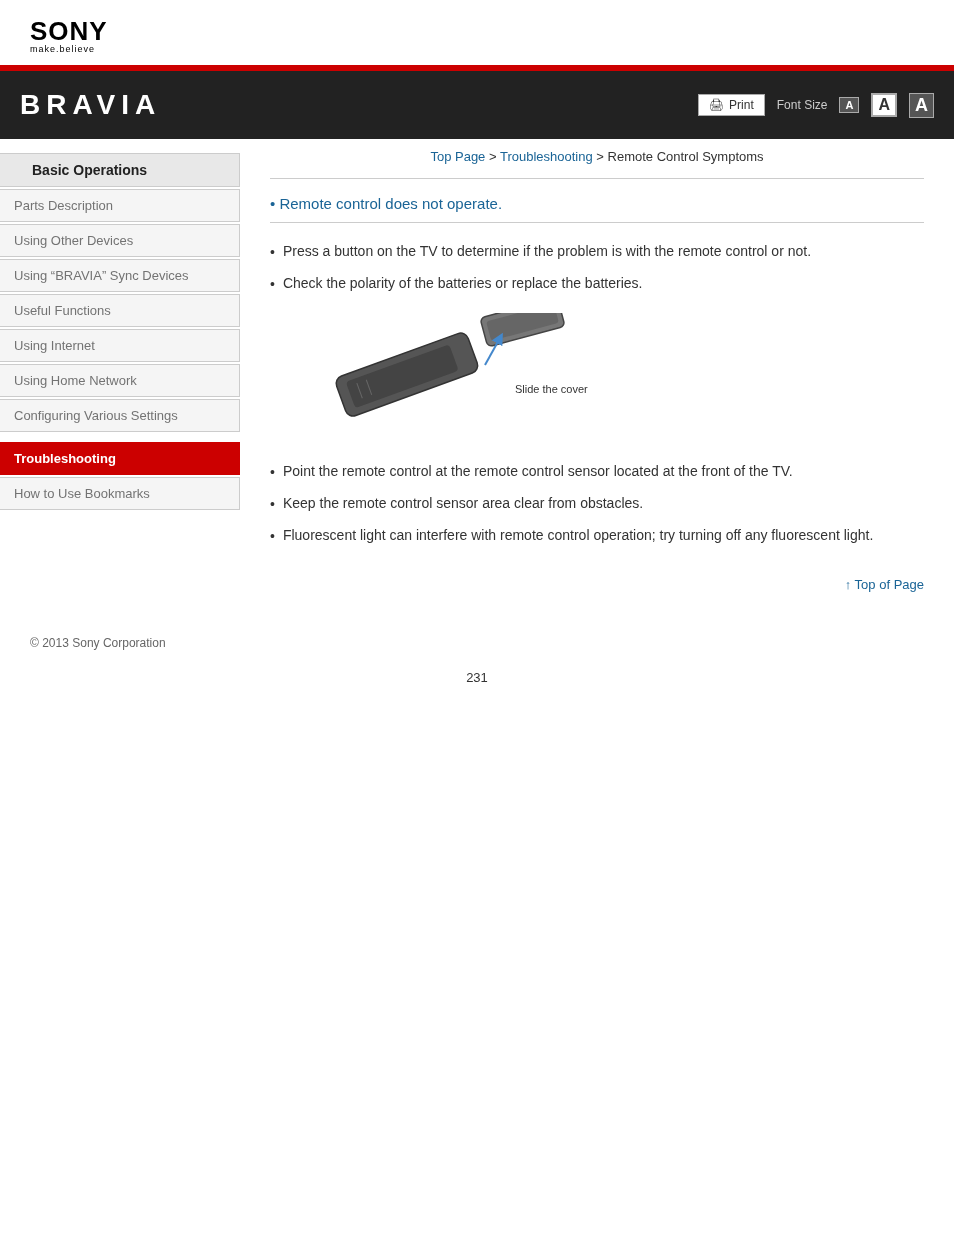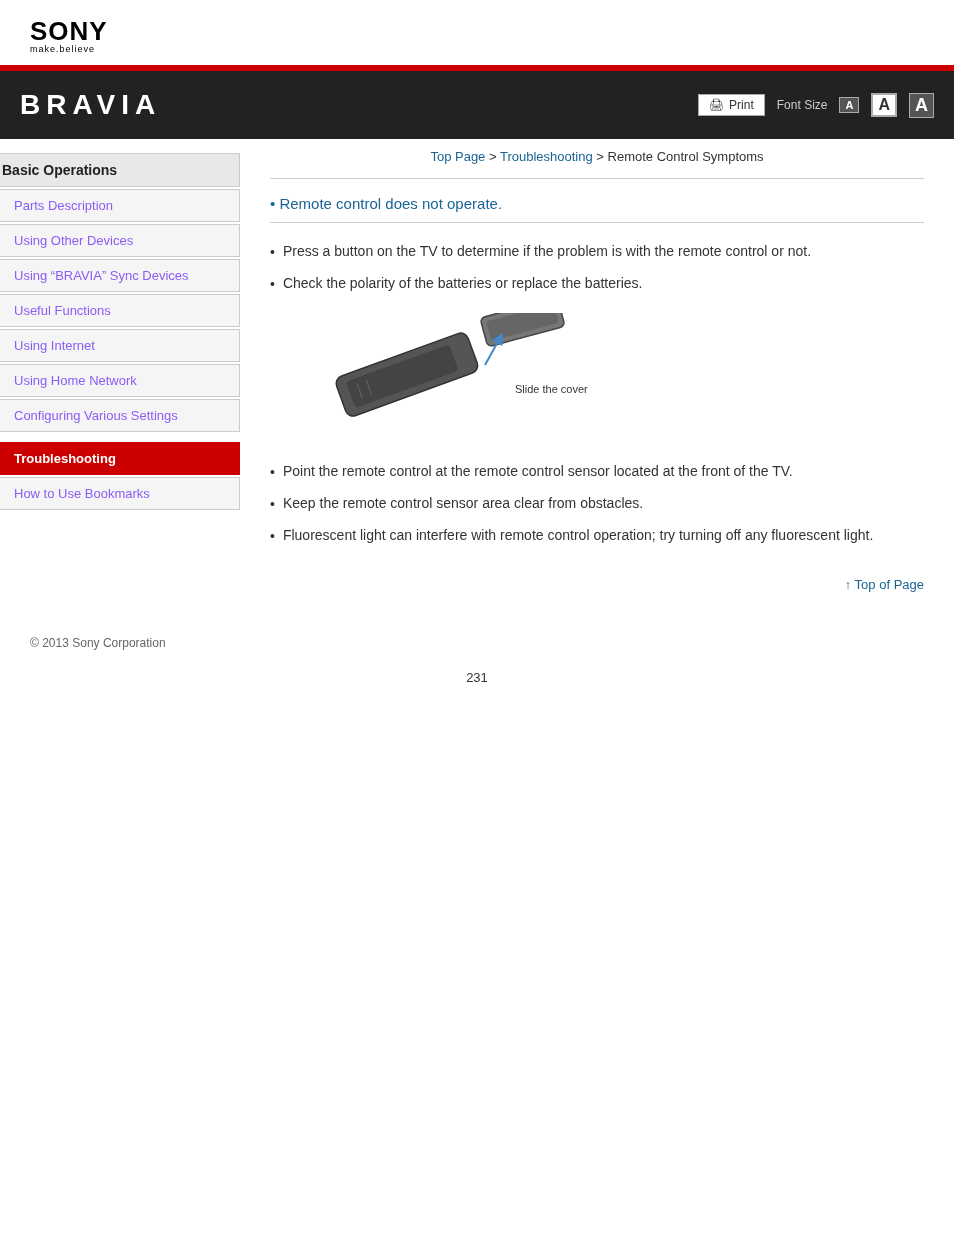--- a/index.html
+++ b/index.html
@@ -101,35 +101,35 @@
     .sidebar {
       width: 240px;
       min-width: 240px;
       padding: 14px 0 0 0;
       border-right: none;
     }
     .sidebar-section-header {
       background: #e8e8e8;
       border: 1px solid #ccc;
       border-left: none;
-      padding: 8px 2px;
+      padding: 8px 32px;
       font-size: 14px;
       font-weight: bold;
       margin-bottom: 2px;
       cursor: pointer;
       color: #222;
     }
     .sidebar-item {
       border: 1px solid #ccc;
       border-left: none;
       padding: 8px 14px;
       font-size: 13px;
       margin-bottom: 2px;
       cursor: pointer;
-      color: #8b5cf6;
+      color: #737373;
       background: #f5f5f5;
     }
     .sidebar-item.active {
       background: #cc0000;
       color: #fff;
       font-weight: bold;
       border-color: #cc0000;
     }
     .sidebar-divider {
       height: 8px;

